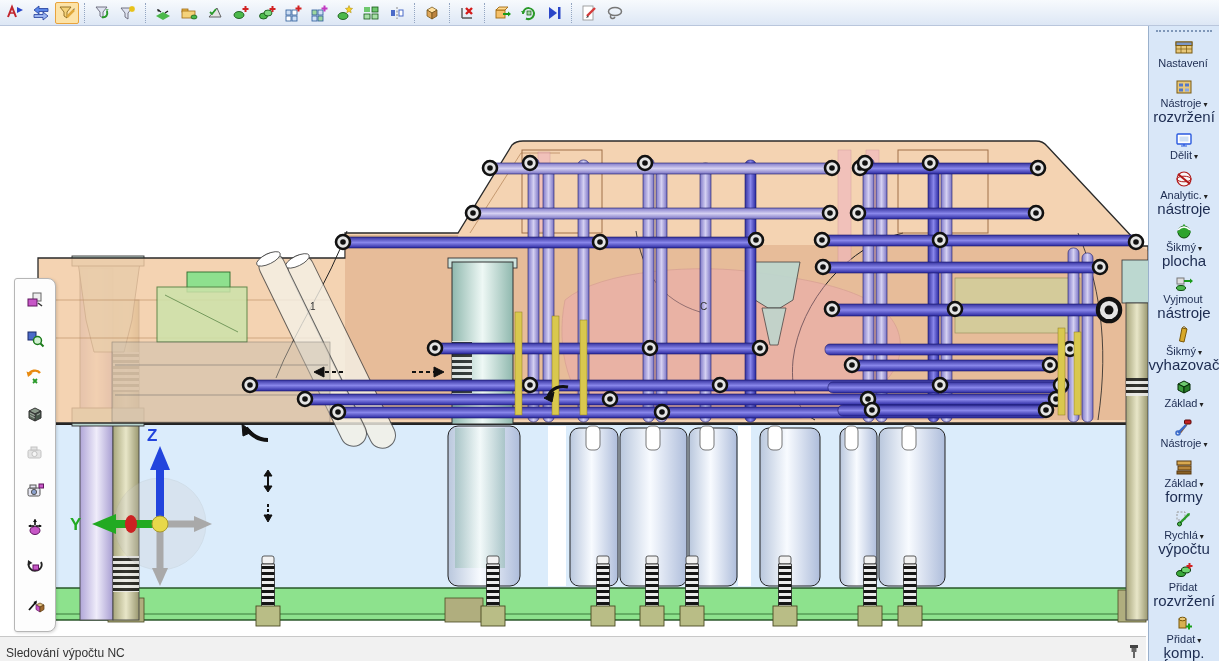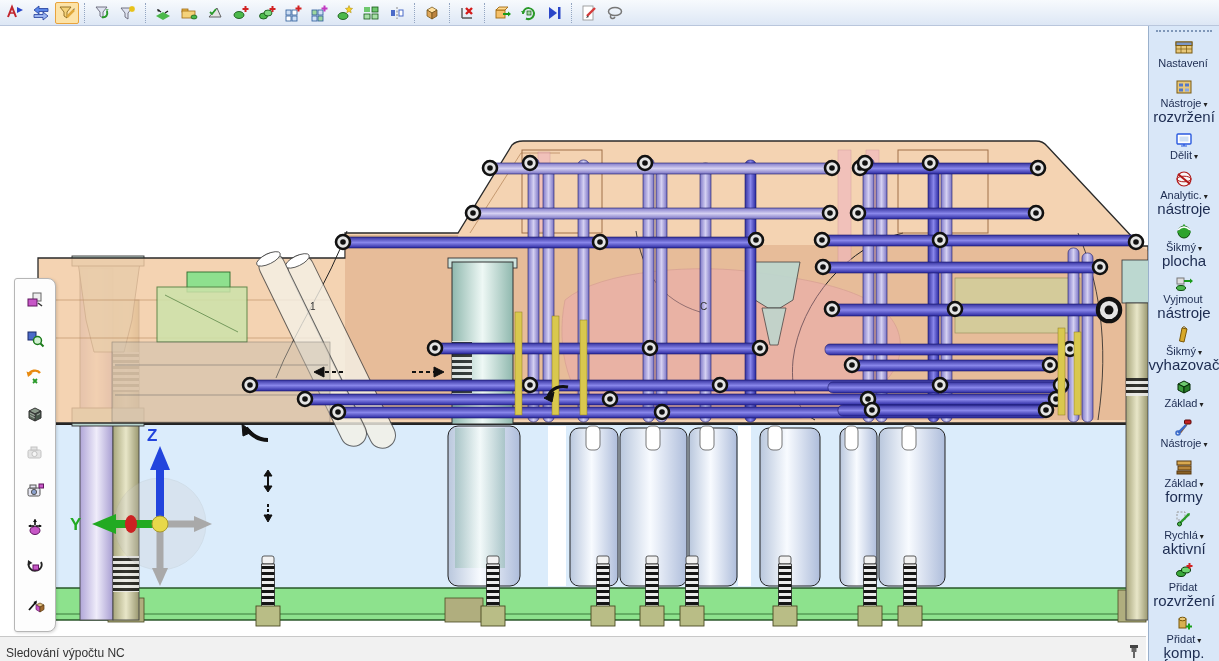--- a/index.html
+++ b/index.html
@@ -698,21 +698,21 @@
   <div class="sb-item">
     <span class="sb-ico">
         <svg width="20" height="20" viewBox="0 0 20 20">
           <rect x="3" y="3" width="8" height="8" fill="none" stroke="#999" stroke-dasharray="2,1.5"></rect>
           <path d="M6,14 L15,5" stroke="#2a9a2a" stroke-width="2.4"></path>
           <polygon points="16,4 12.5,5 15,7.5" fill="#2a9a2a"></polygon>
           <circle cx="5.5" cy="15" r="2" fill="#4cb84c" stroke="#0a4a0a"></circle>
         </svg>
       </span>
     <span class="sb-l1"><span>Rychlá</span><span class="arr">▾</span></span>
-    <span class="sb-rest">aktivní</span>
+    <span class="sb-rest">výpočtu</span>
   </div>
 
   <div class="sb-item">
     <span class="sb-ico">
         <svg width="20" height="20" viewBox="0 0 20 20">
           <ellipse cx="7" cy="12.5" rx="4.5" ry="3" fill="#3aa83a" stroke="#063a06"></ellipse>
           <ellipse cx="12" cy="9" rx="4.5" ry="3" fill="#6ed66e" stroke="#063a06"></ellipse>
           <rect x="14.5" y="2" width="2" height="6" fill="#d22222"></rect>
           <rect x="12.5" y="4" width="6" height="2" fill="#d22222"></rect>
         </svg>

